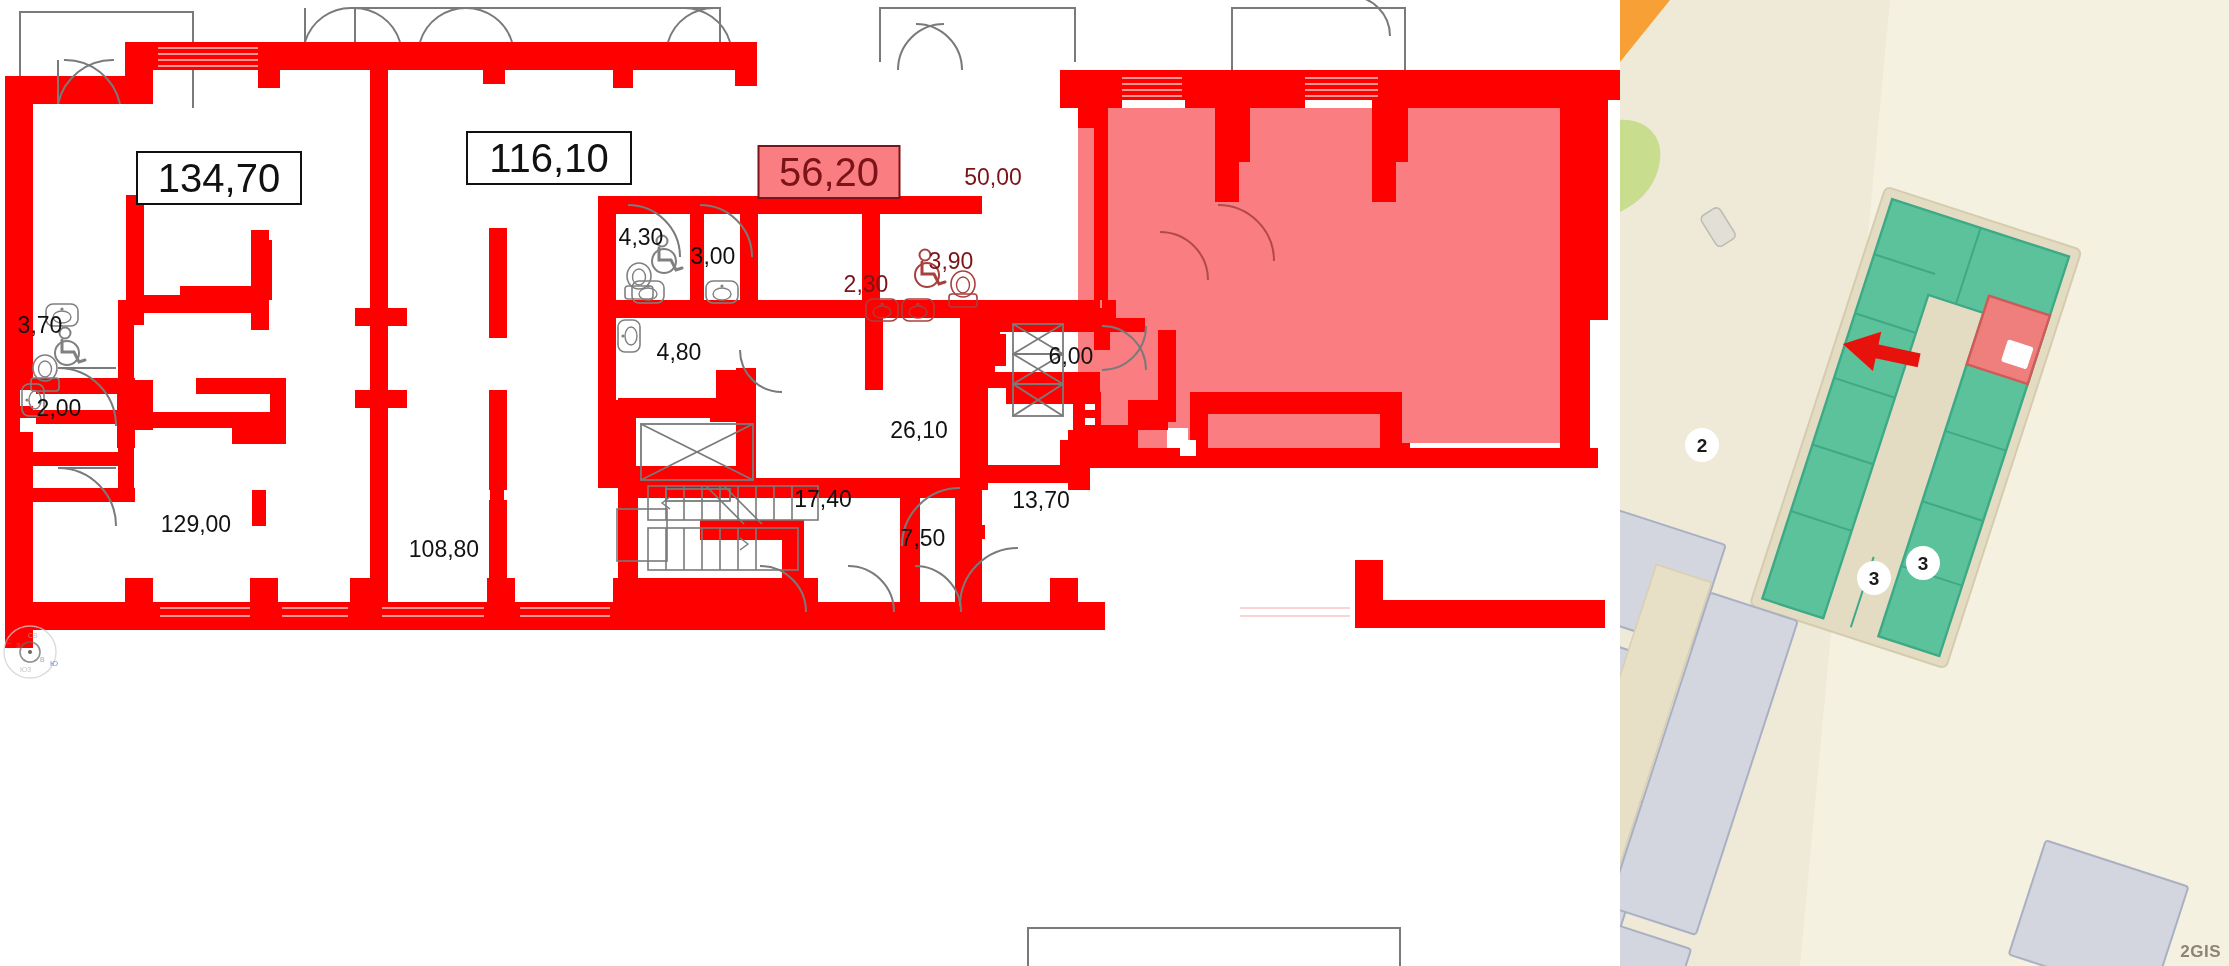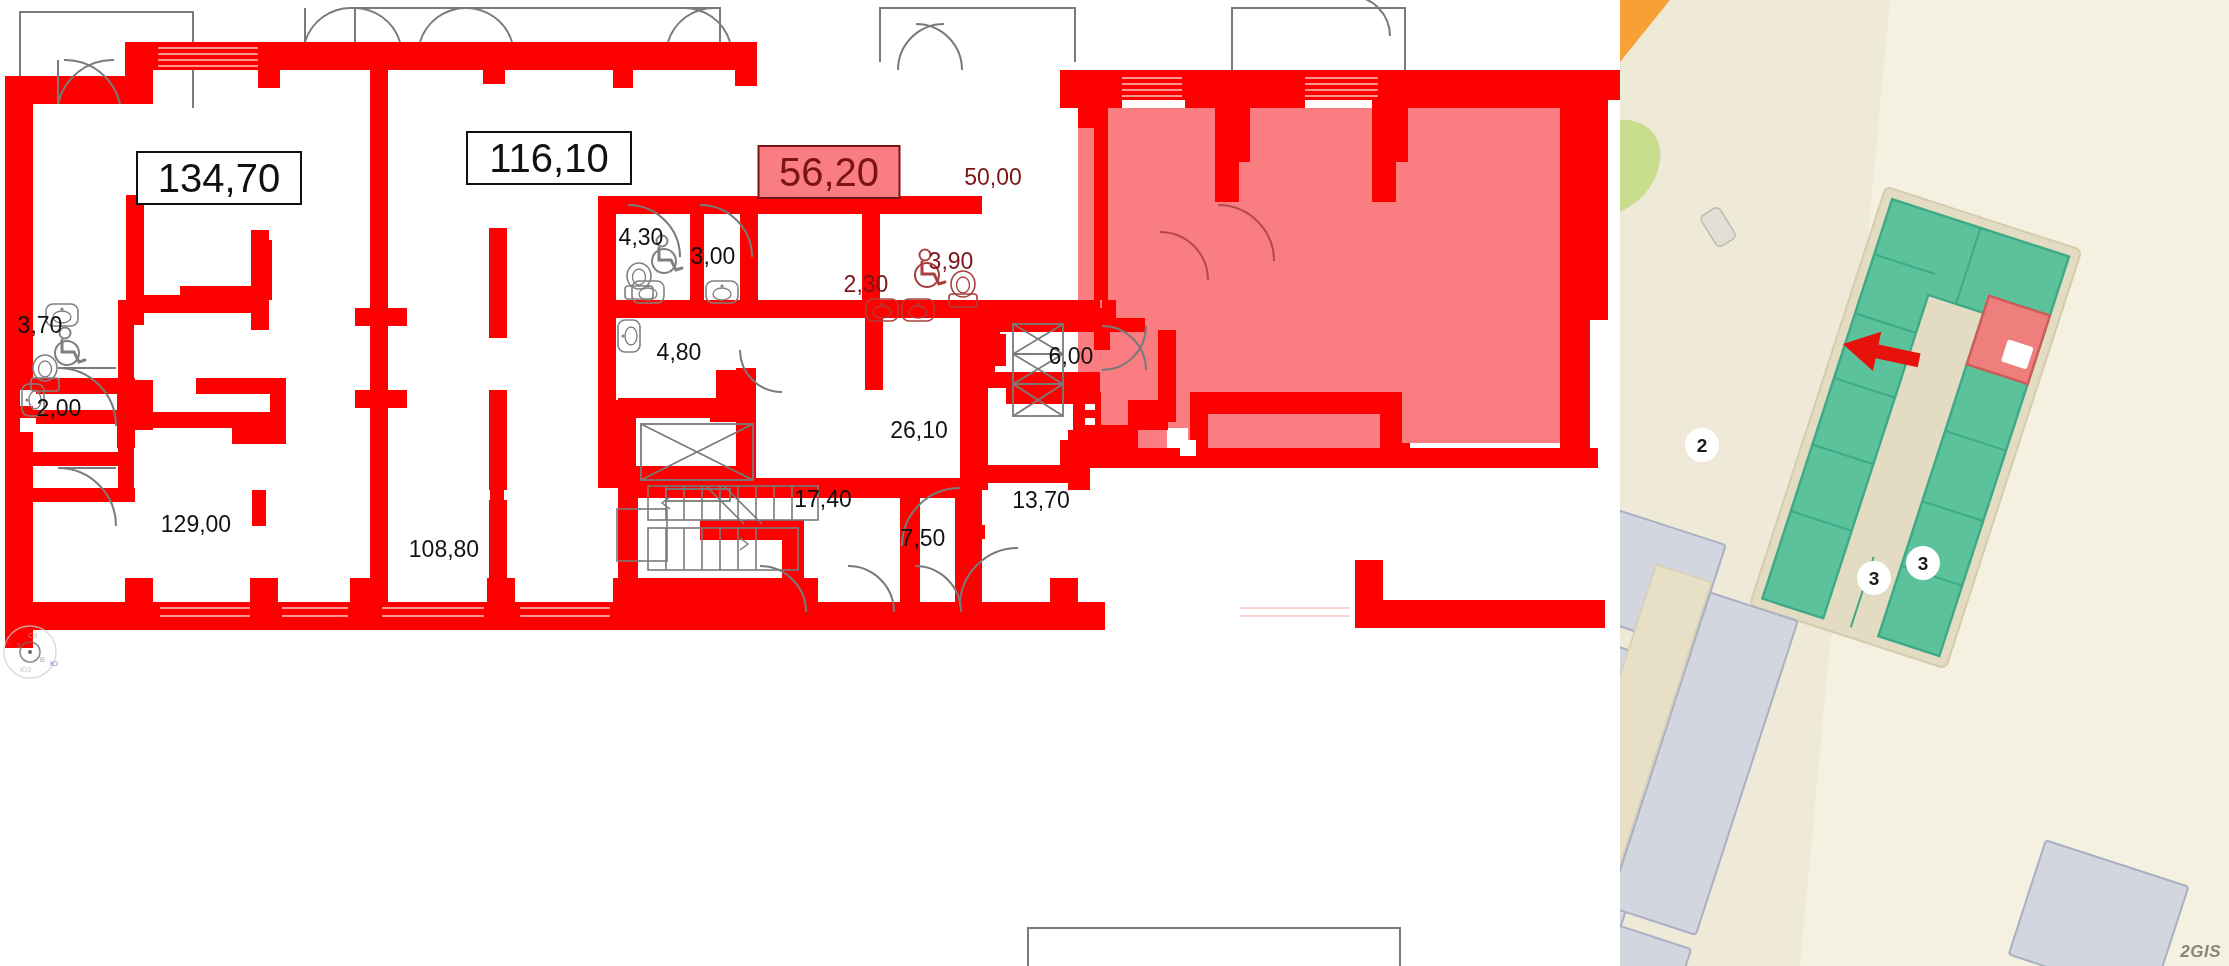--- a/index.html
+++ b/index.html
@@ -21,21 +21,20 @@
   #map-pane{
     position:absolute;left:1620px;top:0;width:609px;height:966px;
     background:#efe9d8;overflow:hidden;
   }
   #map-svg{position:absolute;left:0;top:0;}
   #map-attr{
     position:absolute;right:8px;bottom:4px;
     font-family:"Liberation Sans", sans-serif;
     font-size:17px;font-weight:bold;color:#8a8578;letter-spacing:0.5px;
     user-select:none;
-    font-style:italic;
   }
 
   
   .a-lbl{font-family:"Liberation Sans", sans-serif;font-size:23px;fill:#111;}
   .a-lbl-hl{font-family:"Liberation Sans", sans-serif;font-size:23px;fill:#7a1418;}
   .a-big{font-family:"Liberation Sans", sans-serif;font-size:40px;fill:#111;}
   .a-big-hl{font-family:"Liberation Sans", sans-serif;font-size:40px;fill:#7a1418;}
   .mk-num{font-family:"Liberation Sans", sans-serif;font-size:19px;font-weight:bold;fill:#1a1a1a;}
 </style>
 </head>

